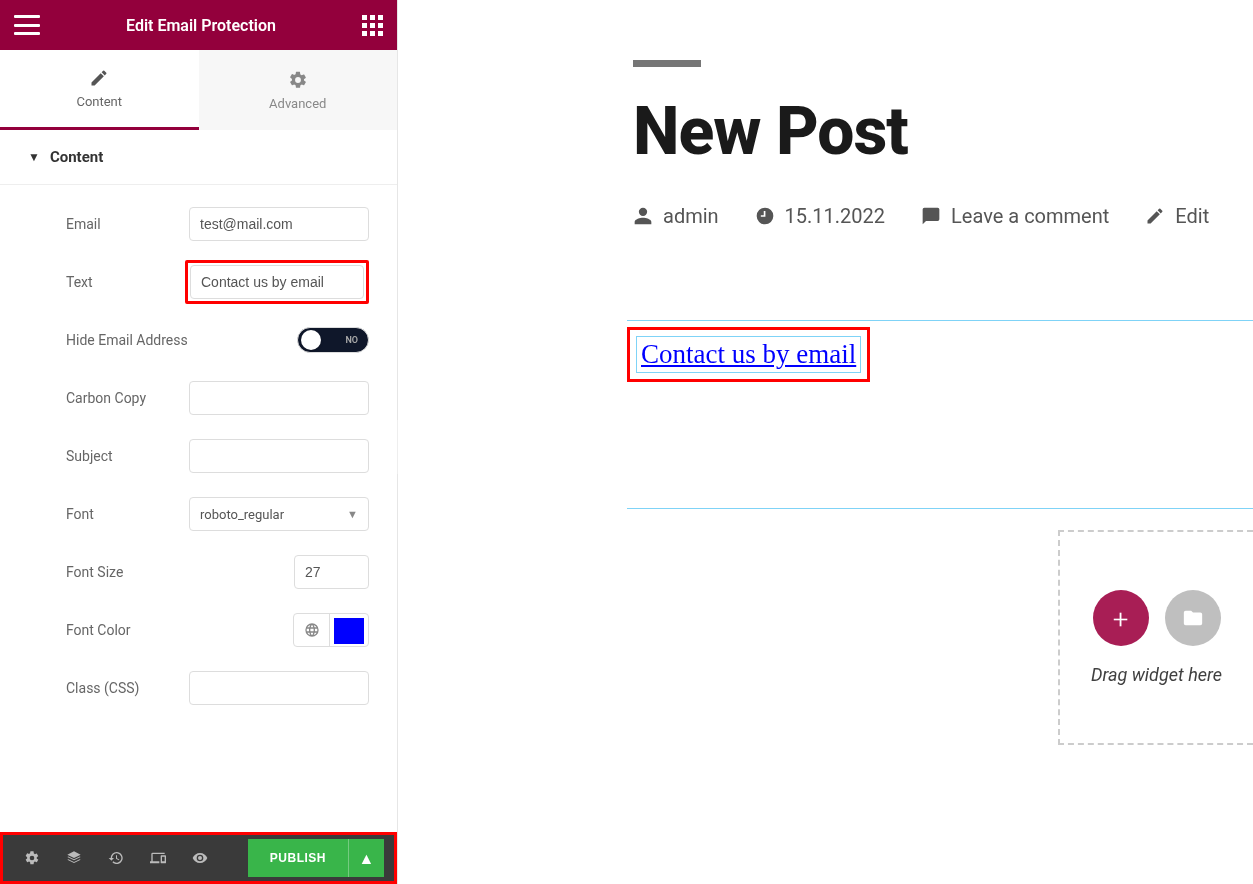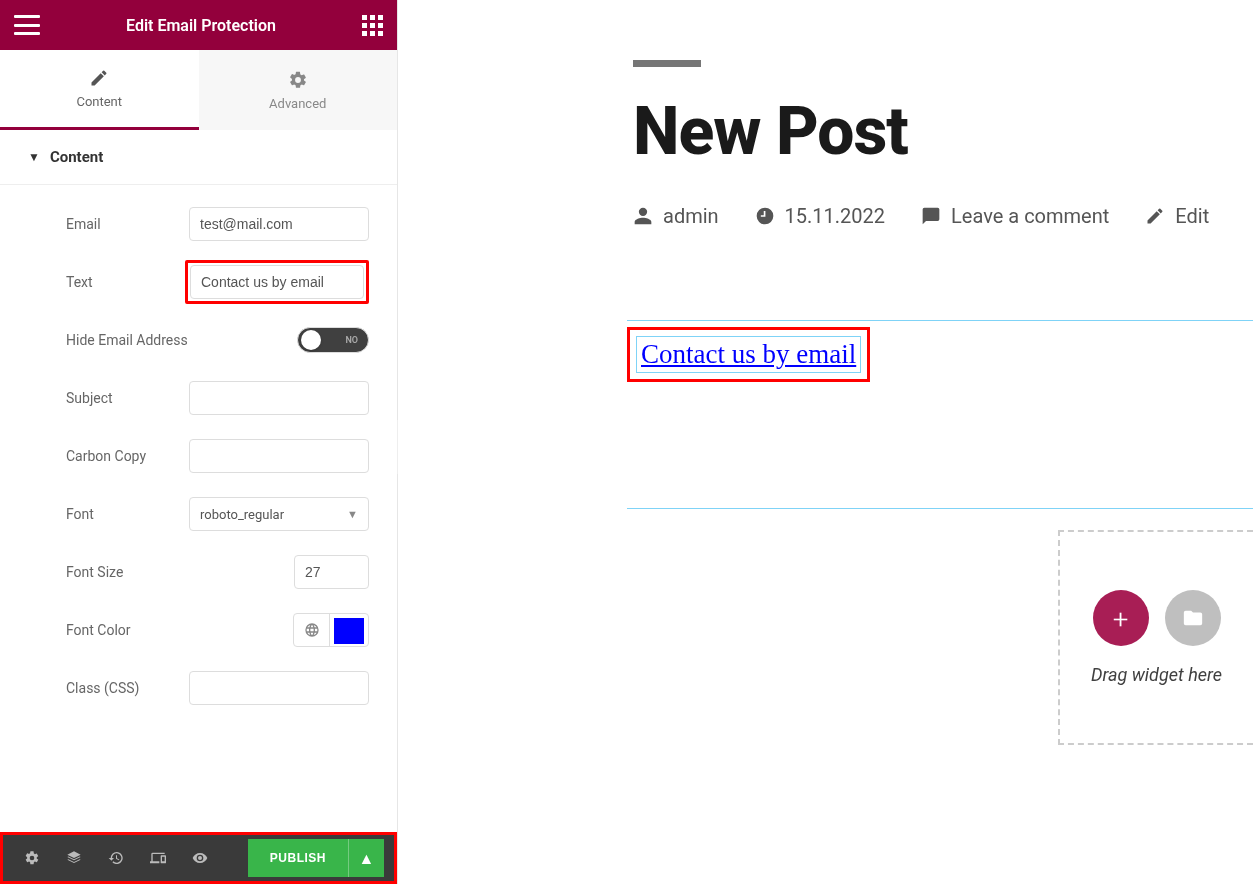--- a/index.html
+++ b/index.html
@@ -28,21 +28,21 @@
 
 .controls { padding: 10px 28px 30px; margin-left: 38px; }
 .control-row { display: flex; align-items: center; min-height: 58px; }
 .control-row .label { width: 160px; font-size: 14px; color: #666; }
 .control-row .input-wrap { flex: 1; display: flex; justify-content: flex-end; }
 .control-row input[type=text], .control-row input[type=number] { width: 180px; height: 34px; padding: 4px 10px; border: 1px solid #ddd; border-radius: 4px; font-size: 14px; color: #555; background: #fff; }
 .control-row input[type=number] { width: 75px; text-align: left; }
 .control-row .highlight-red { border: 3px solid #ff0000; padding: 2px; border-radius: 2px; }
 .control-row .highlight-red input { width: 174px; border: 1px solid #ddd; }
 
-.toggle { width: 72px; height: 26px; background: #404040; border-radius: 13px; position: relative; display: flex; align-items: center; justify-content: flex-end; padding-right: 10px; font-size: 9px; color: #aaa; font-weight: 600; border: 1px solid #ddd; cursor: pointer; }
+.toggle { width: 72px; height: 26px; background: #0f172a; border-radius: 13px; position: relative; display: flex; align-items: center; justify-content: flex-end; padding-right: 10px; font-size: 9px; color: #aaa; font-weight: 600; border: 1px solid #ddd; cursor: pointer; }
 .toggle::before { content: ""; position: absolute; left: 3px; top: 2px; width: 20px; height: 20px; background: #fff; border-radius: 50%; box-shadow: 0 1px 3px rgba(0,0,0,0.2); }
 
 .select { width: 180px; height: 34px; border: 1px solid #ddd; border-radius: 4px; display: flex; align-items: center; justify-content: space-between; padding: 0 10px; font-size: 13px; color: #555; cursor: pointer; }
 .select .chev { font-size: 11px; color: #888; }
 
 .color-group { display: flex; border: 1px solid #ddd; border-radius: 4px; height: 34px; overflow: hidden; }
 .color-group .globe { width: 36px; display: flex; align-items: center; justify-content: center; border-right: 1px solid #ddd; cursor: pointer; }
 .color-group .swatch { width: 30px; height: 26px; margin: 4px; background: #0000ff; cursor: pointer; }
 
 
@@ -145,28 +145,28 @@
         <div class="control-row">
           <div class="label">Hide Email Address</div>
           <div class="input-wrap">
               <div class="toggle">
                 <span>NO</span>
               </div>
             </div>
         </div>
 
         <div class="control-row">
+          <div class="label">Carbon Copy</div>
+          <div class="input-wrap">
+              <input type="text" value="" style="">
+            </div>
+        </div>
+
+        <div class="control-row">
           <div class="label">Subject</div>
-          <div class="input-wrap">
-              <input type="text" value="" style="">
-            </div>
-        </div>
-
-        <div class="control-row">
-          <div class="label">Carbon Copy</div>
           <div class="input-wrap">
               <input type="text" value="" style="">
             </div>
         </div>
 
 
         <div class="control-row">
           <div class="label">Font</div>
           <div class="input-wrap">
             <div class="select">

